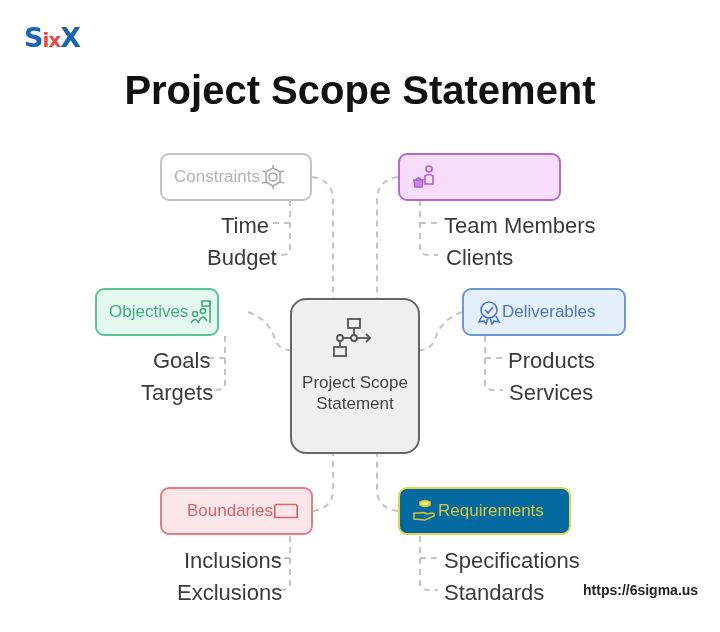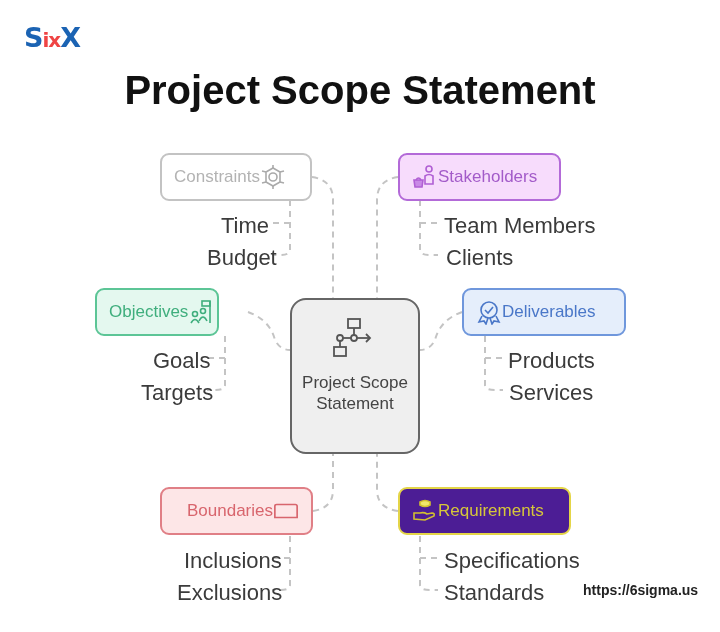--- a/index.html
+++ b/index.html
@@ -79,21 +79,20 @@
 
 <div class="node" id="n-stakeholders" style="left:398px;top:153px;width:163px;height:48px;border-color:#b36ad8;background:#f7dcfc;color:#a35bc9;">
   <span class="icon">
     <svg width="26" height="26" viewBox="0 0 26 26" fill="none" stroke="#b05fd4" stroke-width="1.6">
         <circle cx="17" cy="5" r="3"></circle>
         <path d="M13 12 Q17 9 21 12 L21 20 L13 20 Z"></path>
         <path d="M2 16 L11 16 L10 23 L3 23 Z" fill="#c98ae6"></path>
         <path d="M4 16 Q6.5 12 9 16"></path>
       </svg>
   </span>
-  <span>Stakeholders</span>
 </div>
 <div class="sub" style="left:444px;top:213px;">Team Members</div>
 <div class="sub" style="left:446px;top:245px;">Clients</div>
 
 <div class="node" id="n-objectives" style="left:95px;top:288px;width:124px;height:48px;border-color:#5cc596;background:#e4f8ef;color:#3fae7d;justify-content:space-between;">
   <span>Objectives</span>
   <span class="icon">
     <svg width="26" height="26" viewBox="0 0 26 26" fill="none" stroke="#3fae7d" stroke-width="1.6">
         <rect x="14" y="2" width="8" height="5"></rect>
         <line x1="22" y1="2" x2="22" y2="24"></line>
@@ -142,21 +141,21 @@
   <span>Boundaries</span>
   <span class="icon">
     <svg width="28" height="22" viewBox="0 0 28 22" fill="none" stroke="#d8656d" stroke-width="1.8">
         <path d="M4 4 L24 4 Q26 4 26 6 L26 18 L2 18 L2 6 Q2 4 4 4 Z"></path>
       </svg>
   </span>
 </div>
 <div class="sub" style="left:184px;top:548px;">Inclusions</div>
 <div class="sub" style="left:177px;top:580px;">Exclusions</div>
 
-<div class="node" id="n-requirements" style="left:398px;top:487px;width:173px;height:48px;border-color:#e4d548;background:#4c1d95;color:#d6c63a;">
+<div class="node" id="n-requirements" style="left:398px;top:487px;width:173px;height:48px;border-color:#e4d548;background:#0369a1;color:#d6c63a;">
   <span class="icon">
     <svg width="26" height="26" viewBox="0 0 26 26" fill="none" stroke="#d2c030" stroke-width="1.6">
         <path d="M8 4 Q13 1 18 4 L18 7 Q13 10 8 7 Z" fill="#f2e66b"></path>
         <path d="M2 15 L8 15 Q12 14 15 16 L20 15 Q23 15 22 18 L13 22 L2 21 Z"></path>
       </svg>
   </span>
   <span>Requirements</span>
 </div>
 <div class="sub" style="left:444px;top:548px;">Specifications</div>
 <div class="sub" style="left:444px;top:580px;">Standards</div>

